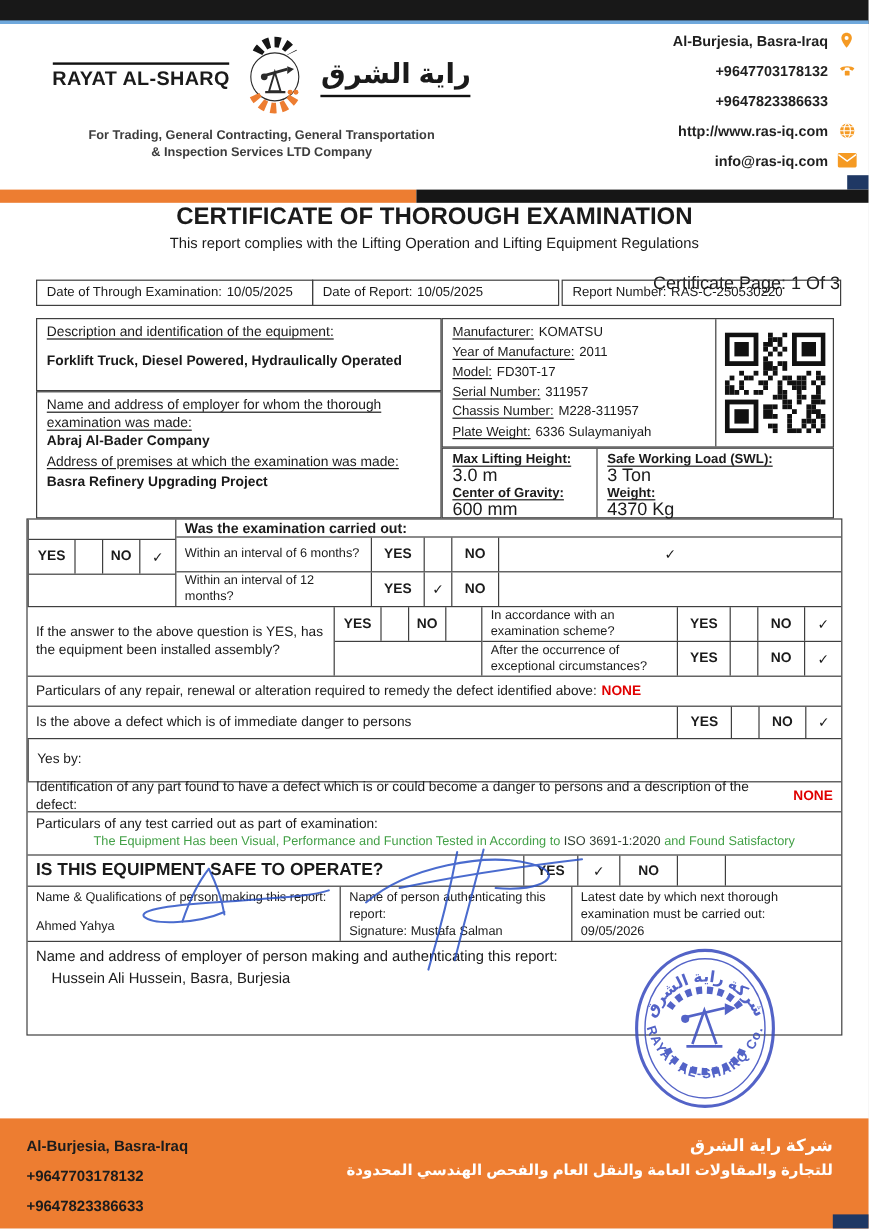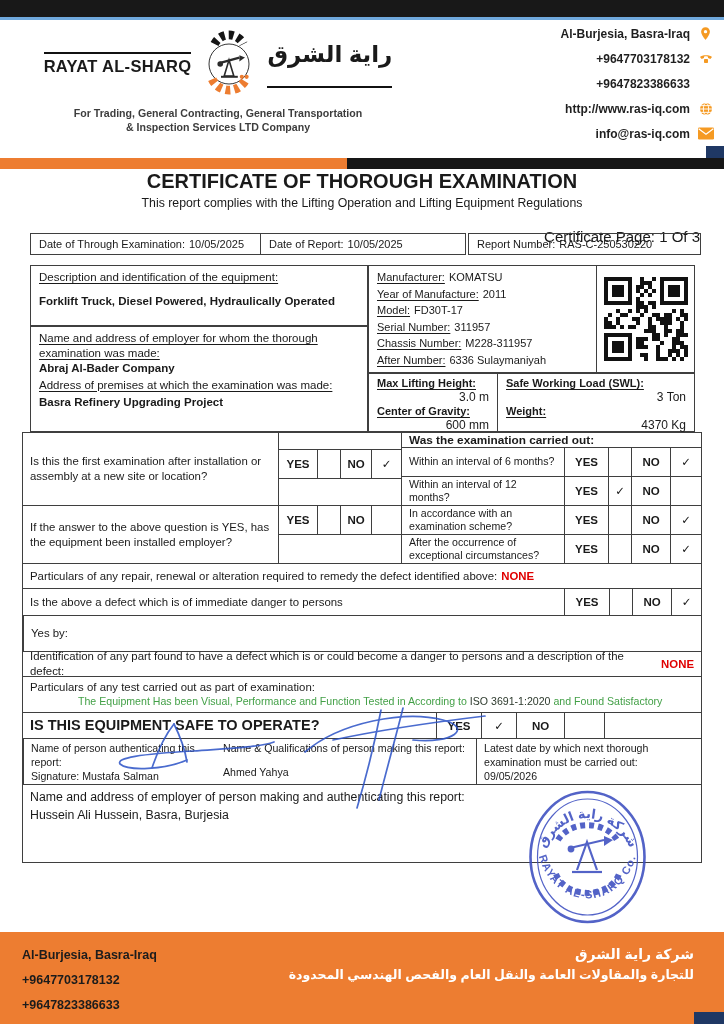--- a/index.html
+++ b/index.html
@@ -9,42 +9,42 @@
   
   .topbar{left:0;top:0;width:724px;height:20px;background:#181818;border-bottom:3px solid #6fa8dc;}
   .div-orange{left:0;top:158px;width:347px;height:11px;background:#ED7D31;}
   .div-black{left:347px;top:158px;width:377px;height:11px;background:#161616;}
   .navy-notch-top{right:0;top:146px;width:18px;height:12px;background:#1F3864;}
   .navy-notch-bot{right:0;bottom:0;width:30px;height:12px;background:#1F3864;z-index:9;}
   
   .logo-wrap{left:48px;top:26px;width:340px;}
   .logo-row{display:flex;align-items:center;justify-content:center;gap:6px;}
   .logo-en{font-size:16.5px;font-weight:bold;letter-spacing:.3px;white-space:nowrap;border-top:2px solid #111;padding-top:3px;}
-  .logo-ar{font-size:23px;font-weight:bold;white-space:nowrap;border-bottom:2px solid #111;padding-bottom:18px;}
+  .logo-ar{font-size:23px;font-weight:bold;white-space:nowrap;border-bottom:2px solid #111;padding-bottom:4px;}
   .tagline{margin-top:4px;text-align:center;font-size:10.6px;font-weight:bold;color:#3d3d3d;line-height:1.35;}
   .contact{right:10px;top:25px;display:flex;flex-direction:column;gap:8px;align-items:flex-end;}
   .crow{display:flex;align-items:center;gap:7px;font-size:12px;font-weight:bold;height:17px;color:#1f1f1f;}
   .cicon{width:17px;height:17px;display:inline-flex;align-items:center;justify-content:center;}
   
   .title{left:0;top:170px;width:724px;text-align:center;font-size:20px;font-weight:bold;}
   .subtitle{left:0;top:196px;width:724px;text-align:center;font-size:12.3px;}
   .certpage{right:24px;top:228px;font-size:15px;}
   
   .mcell{top:233px;height:22px;border:1.2px solid #3f3f3f;display:flex;align-items:center;padding:0 8px;font-size:11px;white-space:nowrap;}
   .u{text-decoration:underline;text-underline-offset:2px;}
   .b{font-weight:normal;}
   .val{margin-left:4px;}
   
   .ebox{border:1.2px solid #3f3f3f;padding:4px 8px;font-size:11.5px;line-height:1.3;}
   .ebox .bval{font-weight:bold;}
   .dlist{display:flex;}
   .dline{font-size:11px;line-height:16.6px;white-space:nowrap;}
   .qrcell{border-left:1.2px solid #3f3f3f;display:flex;align-items:center;justify-content:center;width:97px;}
   .spec-label{font-weight:bold;font-size:11px;line-height:14px;}
-  .spec-val{font-size:12px;line-height:14px;text-align:right;}
+  .spec-val{font-size:15px;line-height:14px;}
   
   .xtable{left:22px;top:432px;width:680px;border:1.2px solid #3f3f3f;}
   .xrow{display:flex;border-top:1.2px solid #3f3f3f;box-sizing:border-box;}
   .xrow:first-child{border-top:0;}
   .xc{box-sizing:border-box;display:flex;align-items:center;padding:2px 7px;font-size:11.4px;line-height:1.3;}
   .bl{border-left:1.2px solid #3f3f3f;}
   .bb{border-bottom:1.2px solid #3f3f3f;}
   .cb{box-sizing:border-box;display:flex;align-items:center;justify-content:center;font-weight:bold;font-size:11.5px;}
   .subcol{display:flex;flex-direction:column;box-sizing:border-box;}
   .srow{display:flex;box-sizing:border-box;}
@@ -171,21 +171,21 @@
     <div class="bval" style="margin-top:2px;">Basra Refinery Upgrading Project</div>
   </div>
 
   <div class="abs dlist" style="left:368px;top:265px;width:327px;height:108px;border:1.2px solid #3f3f3f;">
     <div style="flex:1;padding:3px 8px;">
       <div class="dline"><span class="b u">Manufacturer:</span><span class="val">KOMATSU</span></div>
       <div class="dline"><span class="b u">Year of Manufacture:</span><span class="val">2011</span></div>
       <div class="dline"><span class="b u">Model:</span><span class="val">FD30T-17</span></div>
       <div class="dline"><span class="b u">Serial Number:</span><span class="val">311957</span></div>
       <div class="dline"><span class="b u">Chassis Number:</span><span class="val">M228-311957</span></div>
-      <div class="dline"><span class="b u">After Number:</span><span class="val">6336 Sulaymaniyah</span></div>
+      <div class="dline"><span class="b u">Plate Weight:</span><span class="val">6336 Sulaymaniyah</span></div>
     </div>
     <div class="qrcell">
       <svg width="84" height="84" viewBox="0 0 84 84">
           <g fill="#111">
             <rect x="36" y="0" width="4" height="4"></rect>
             <rect x="48" y="0" width="4" height="4"></rect>
             <rect x="36" y="4" width="4" height="4"></rect>
             <rect x="40" y="4" width="4" height="4"></rect>
             <rect x="44" y="4" width="4" height="4"></rect>
             <rect x="32" y="8" width="4" height="4"></rect>
@@ -326,21 +326,20 @@
       <div class="spec-label u">Safe Working Load (SWL):</div>
       <div class="spec-val">3 Ton</div>
       <div class="spec-label u">Weight:</div>
       <div class="spec-val">4370 Kg</div>
     </div>
   </div>
 
   <div class="abs xtable">
 
     <div class="xrow" style="height:72px;">
-      <div class="xc" style="width:255px;">Is this the first examination after installation or assembly at a new site or location?</div>
       <div class="subcol bl" style="width:123px;">
         <div style="height:16px;"></div>
         <div class="srow bb" style="height:30px;border-top:1.2px solid #3f3f3f;">
           <div class="cb" style="width:38px;">YES</div>
           <div class="cb bl" style="width:23px;"></div>
           <div class="cb bl" style="width:31px;">NO</div>
           <div class="cb bl" style="flex:1;">✓</div>
         </div>
         <div style="flex:1;"></div>
       </div>
@@ -357,21 +356,21 @@
           <div class="sq" style="width:162px;">Within an interval of 12 months?</div>
           <div class="cb bl" style="width:44px;">YES</div>
           <div class="cb bl" style="width:23px;">✓</div>
           <div class="cb bl" style="width:39px;">NO</div>
           <div class="cb bl" style="flex:1;"></div>
         </div>
       </div>
     </div>
 
     <div class="xrow" style="height:58px;">
-      <div class="xc" style="width:255px;">If the answer to the above question is YES, has the equipment been installed employer?</div>
+      <div class="xc" style="width:255px;">If the answer to the above question is YES, has the equipment been installed assembly?</div>
       <div class="subcol bl" style="width:123px;">
         <div class="srow bb" style="height:29px;">
           <div class="cb" style="width:38px;">YES</div>
           <div class="cb bl" style="width:23px;"></div>
           <div class="cb bl" style="width:31px;">NO</div>
           <div class="cb bl" style="flex:1;"></div>
         </div>
         <div style="flex:1;"></div>
       </div>
       <div class="subcol bl" style="flex:1;">
@@ -430,41 +429,41 @@
     <div class="xrow" style="height:26px;">
       <div class="xc safeq" style="width:413px;">IS THIS EQUIPMENT SAFE TO OPERATE?</div>
       <div class="cb bl" style="width:45px;">YES</div>
       <div class="cb bl" style="width:35px;">✓</div>
       <div class="cb bl" style="width:48px;">NO</div>
       <div class="cb bl" style="width:40px;"></div>
       <div class="cb bl" style="flex:1;"></div>
     </div>
 
     <div class="xrow" style="height:46px;">
+      <div class="sigcell" style="width:260px;">
+        <div>Name &amp; Qualifications of person making this report:</div>
+        <div class="b" style="margin-top:10px;">Ahmed Yahya</div>
+      </div>
       <div class="sigcell bl" style="width:193px;">
         <div>Name of person authenticating this report:</div>
         <div>
           <span>Signature:</span>
           <span class="b">Mustafa Salman</span>
         </div>
       </div>
-      <div class="sigcell" style="width:260px;">
-        <div>Name &amp; Qualifications of person making this report:</div>
-        <div class="b" style="margin-top:10px;">Ahmed Yahya</div>
-      </div>
       <div class="sigcell bl" style="flex:1;">
         <div>Latest date by which next thorough examination must be carried out:</div>
         <div>09/05/2026</div>
       </div>
     </div>
 
     <div class="xrow" style="height:78px;">
       <div class="xc" style="flex:1;display:block;padding:5px 7px;font-size:12.3px;">
         <div>Name and address of employer of person making and authenticating this report:</div>
-        <div class="b" style="margin-top:2px;">Hussein Ali Hussein, Basra, Burjesia</div>
+        <div class="b" style="margin-top:2px;margin-left:13px;">Hussein Ali Hussein, Basra, Burjesia</div>
       </div>
     </div>
   </div>
 
   <svg class="abs sigsvg" style="left:108px;top:718px;" width="175" height="56" viewBox="0 0 175 56">
     <g fill="none" stroke="#2B52C6" stroke-width="1.7" stroke-linecap="round" opacity="0.85">
       <path d="M66 6 C58 16 50 32 44 50"></path>
       <path d="M66 6 C72 18 77 32 79 44"></path>
       <path d="M79 42 C56 52 20 53 12 46 C8 40 32 36 85 33 C125 30 152 29 166 24"></path>
     </g>

